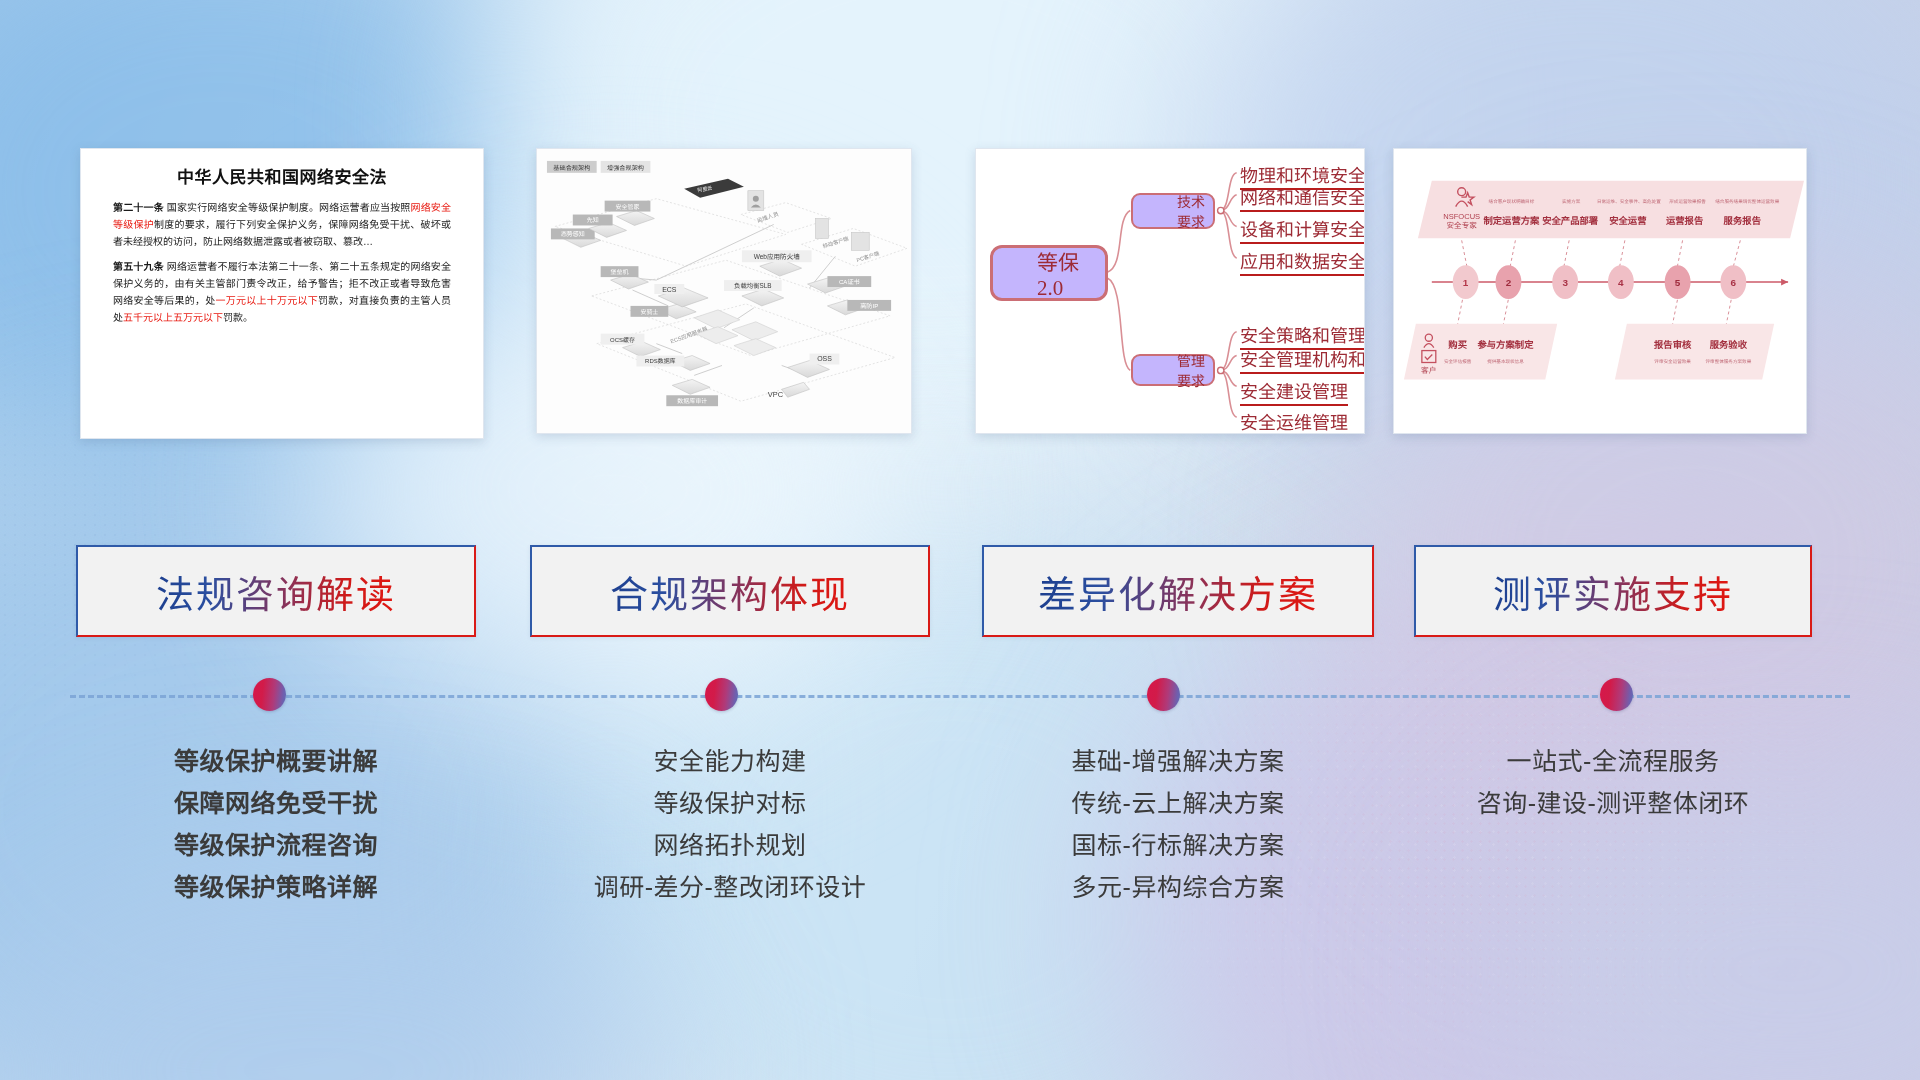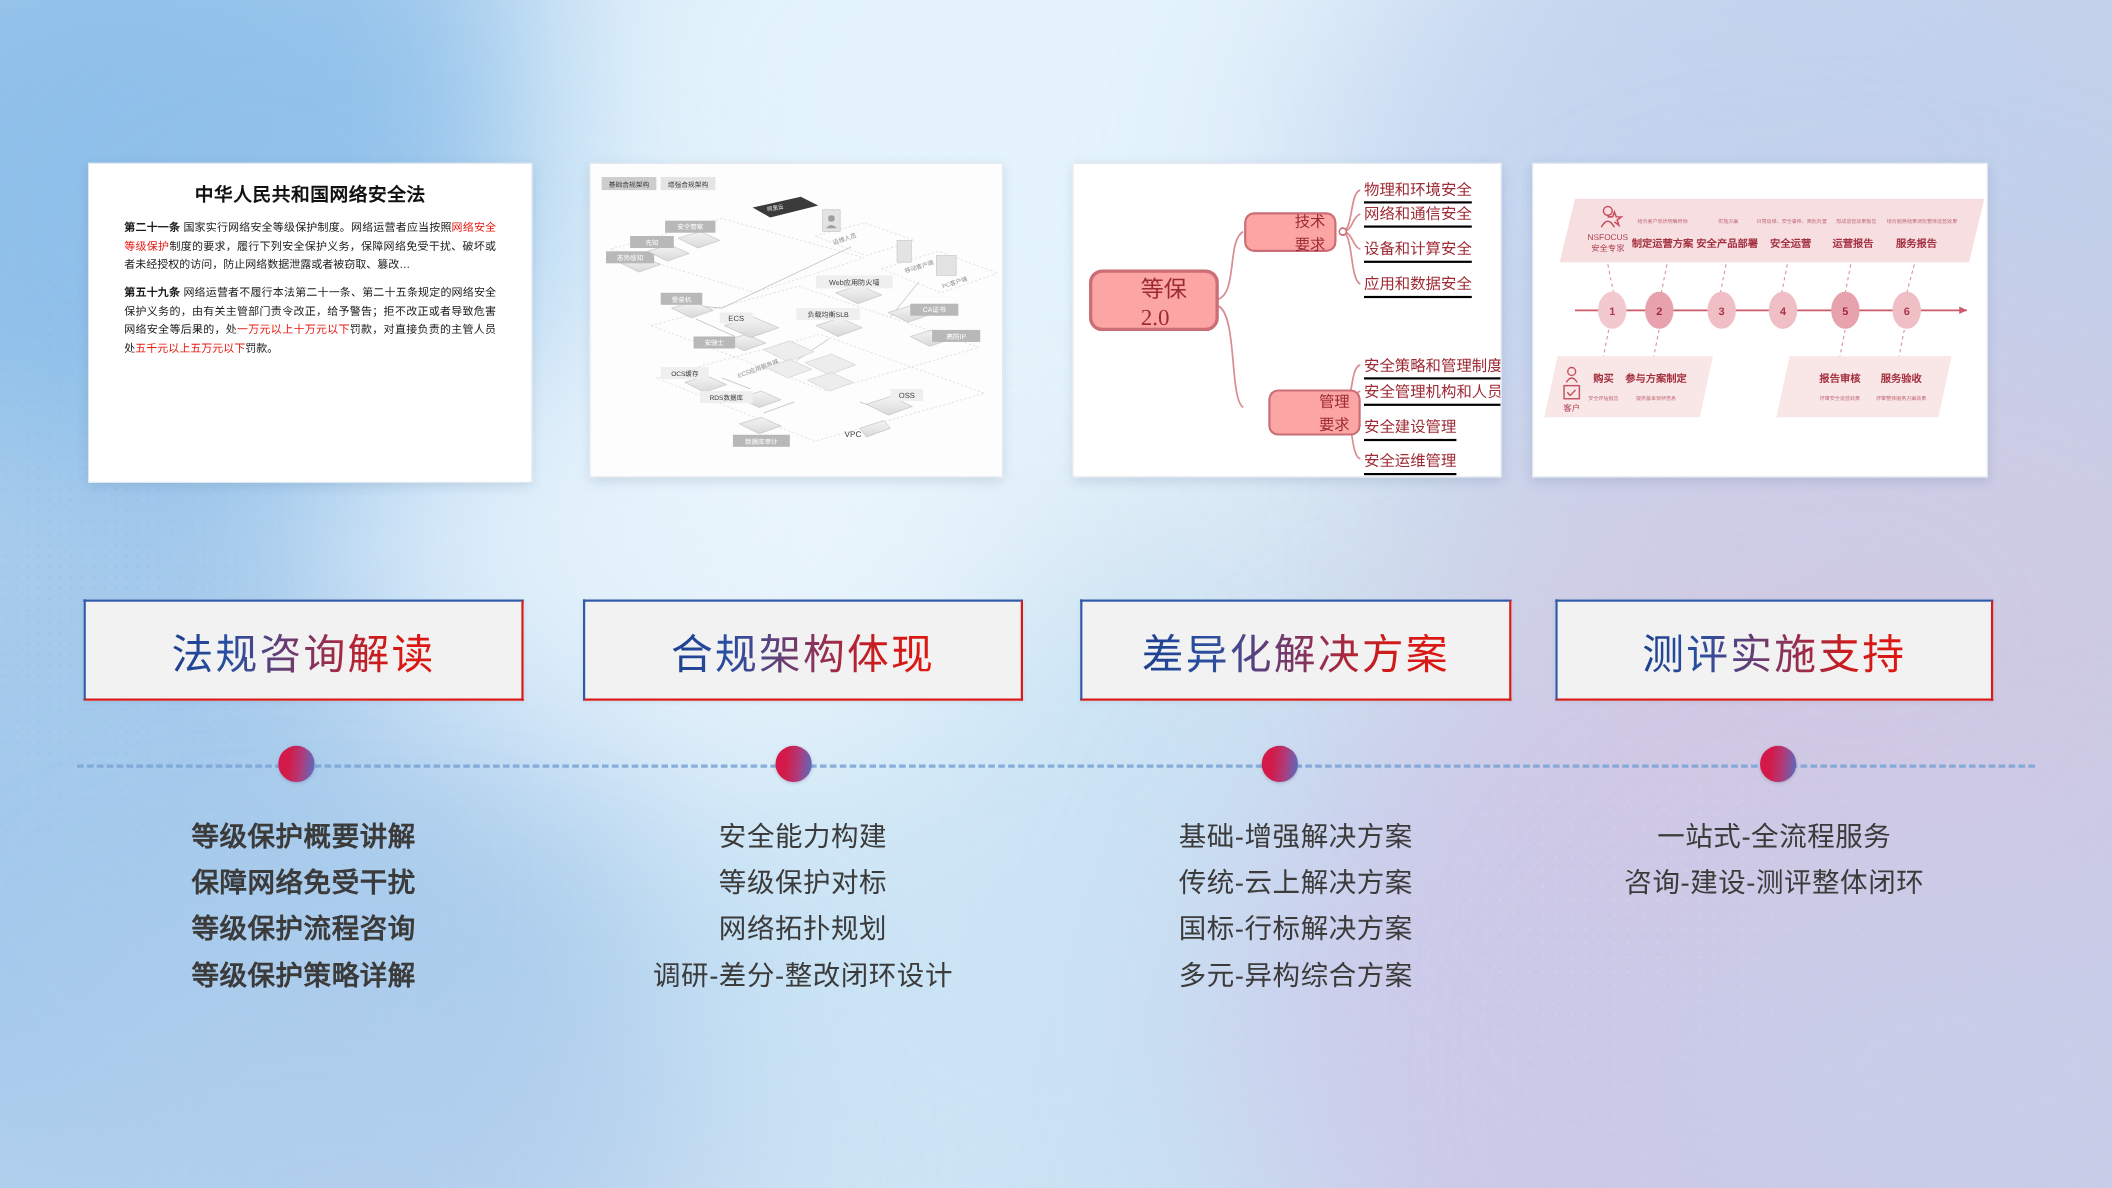--- a/index.html
+++ b/index.html
@@ -109,37 +109,37 @@
 
   
   .arch { position: relative; width: 100%; height: 100%; background: #fdfdfd; }
   .arch svg { display: block; width: 100%; height: 100%; }
 
   
   .mindmap { position: relative; width: 100%; height: 100%; background: #fff; }
   .mindmap svg { position: absolute; inset: 0; width: 100%; height: 100%; }
   .mm-node {
     position: absolute;
-    background: #fca5a5;
+    background: #c4b5fd;
     border: 2px solid #cb6e75;
     border-radius: 9px;
     color: #9d2b35;
     display: flex; align-items: center; justify-content: center;
     font-family: "Liberation Serif", "DejaVu Serif", serif;
     padding-left: 44px;
   }
   .mm-root { left: 14px; top: 96px; width: 118px; height: 56px; font-size: 21px; border-width: 3px; border-radius: 12px; }
   .mm-b1 { left: 155px; top: 44px;  width: 84px; height: 36px; font-size: 14px; }
-  .mm-b2 { left: 155px; top: 205px; width: 84px; height: 42px; font-size: 14px; margin-left: 22px; }
+  .mm-b2 { left: 155px; top: 205px; width: 84px; height: 32px; font-size: 14px; }
   .mm-leaf {
     position: absolute;
     color: #9d2b35;
-    font-size: 14px;
+    font-size: 18px;
     font-family: "Liberation Serif", "DejaVu Serif", serif;
-    border-bottom: 2px solid #000000;
+    border-bottom: 2px solid #b91c1c;
     padding-bottom: 1px;
     white-space: nowrap;
   }
 
   
   .nsf { position: relative; width: 100%; height: 100%; background: #fff; }
   .nsf svg { position: absolute; inset: 0; width: 100%; height: 100%; }
 
   
   .titlebar { position: absolute; left: 0; top: 545px; width: 1920px; height: 100px; }

